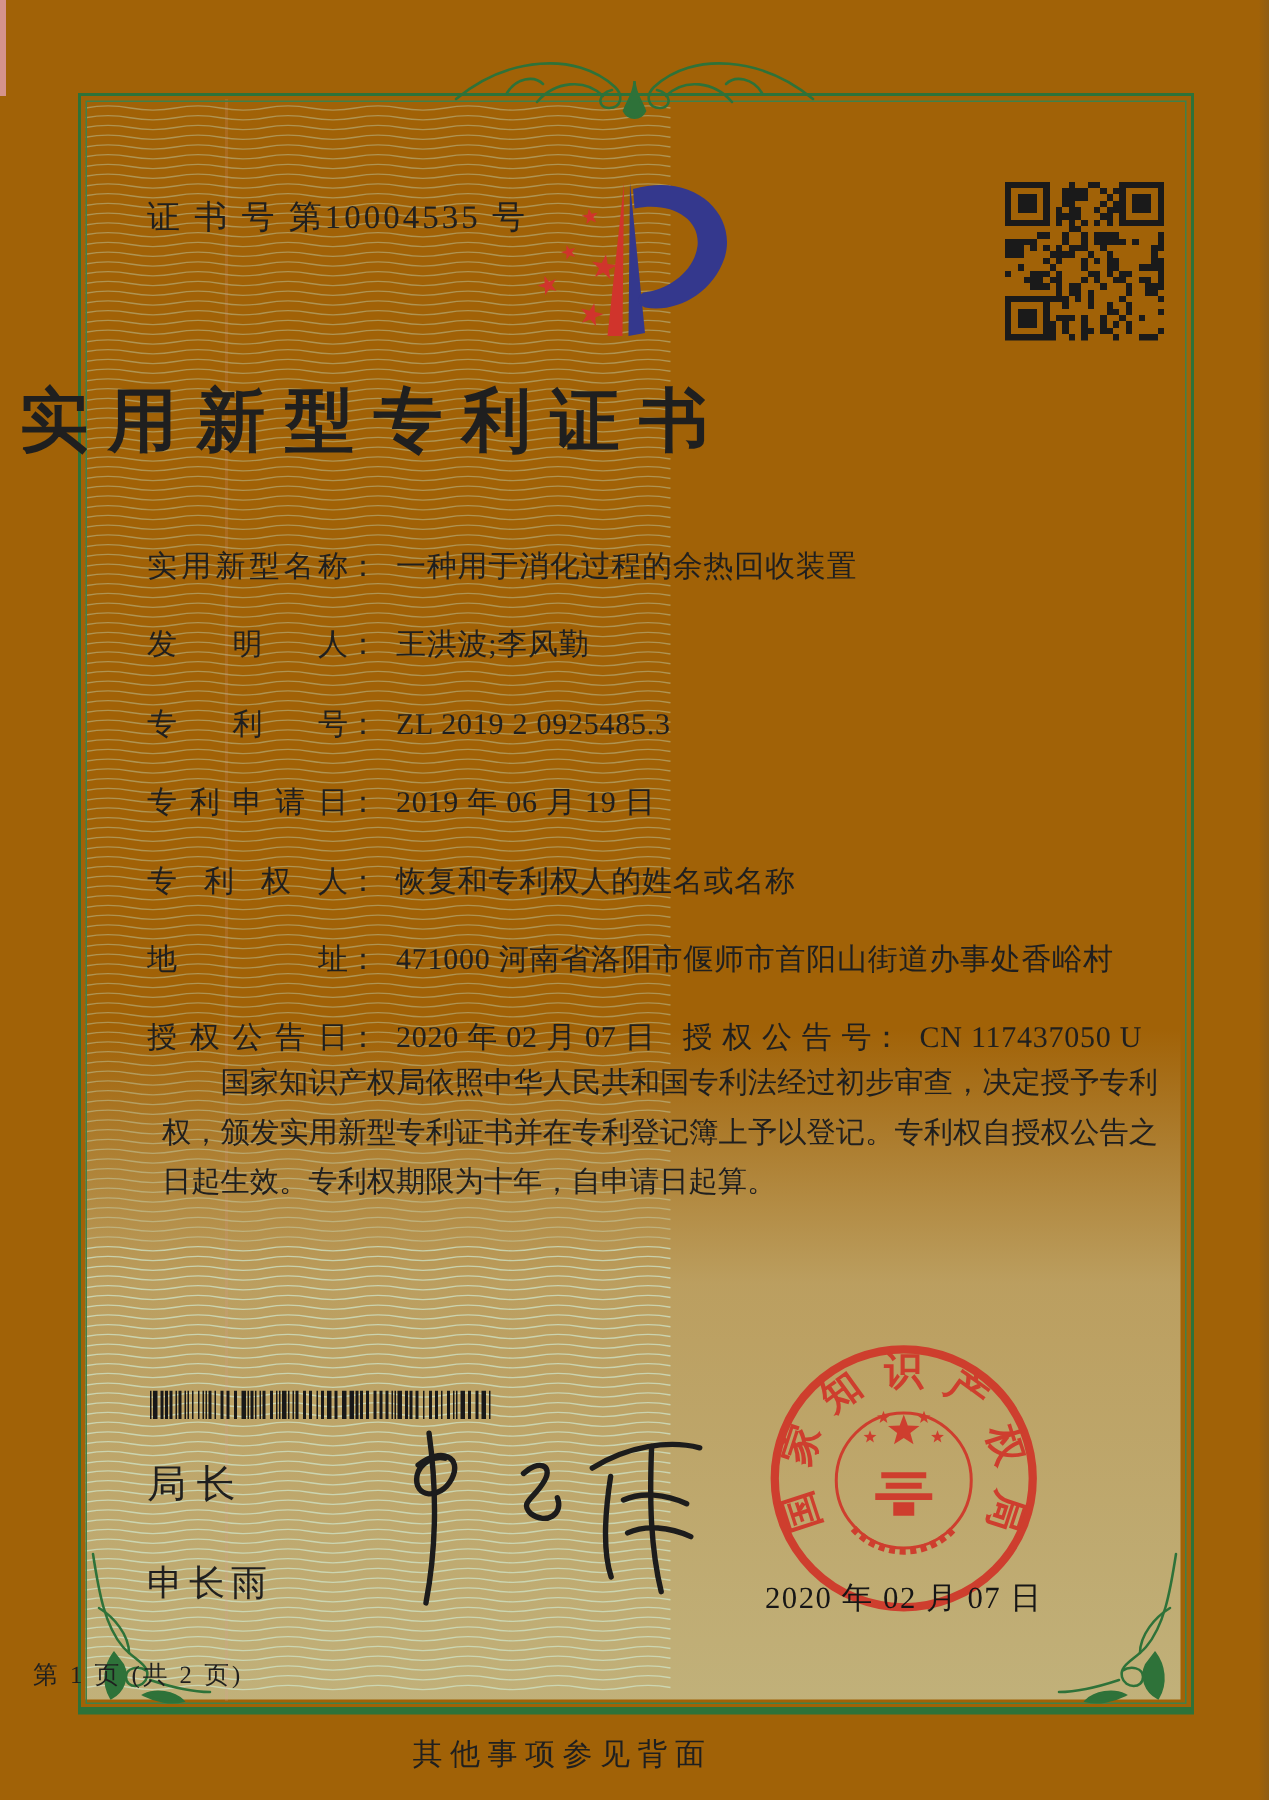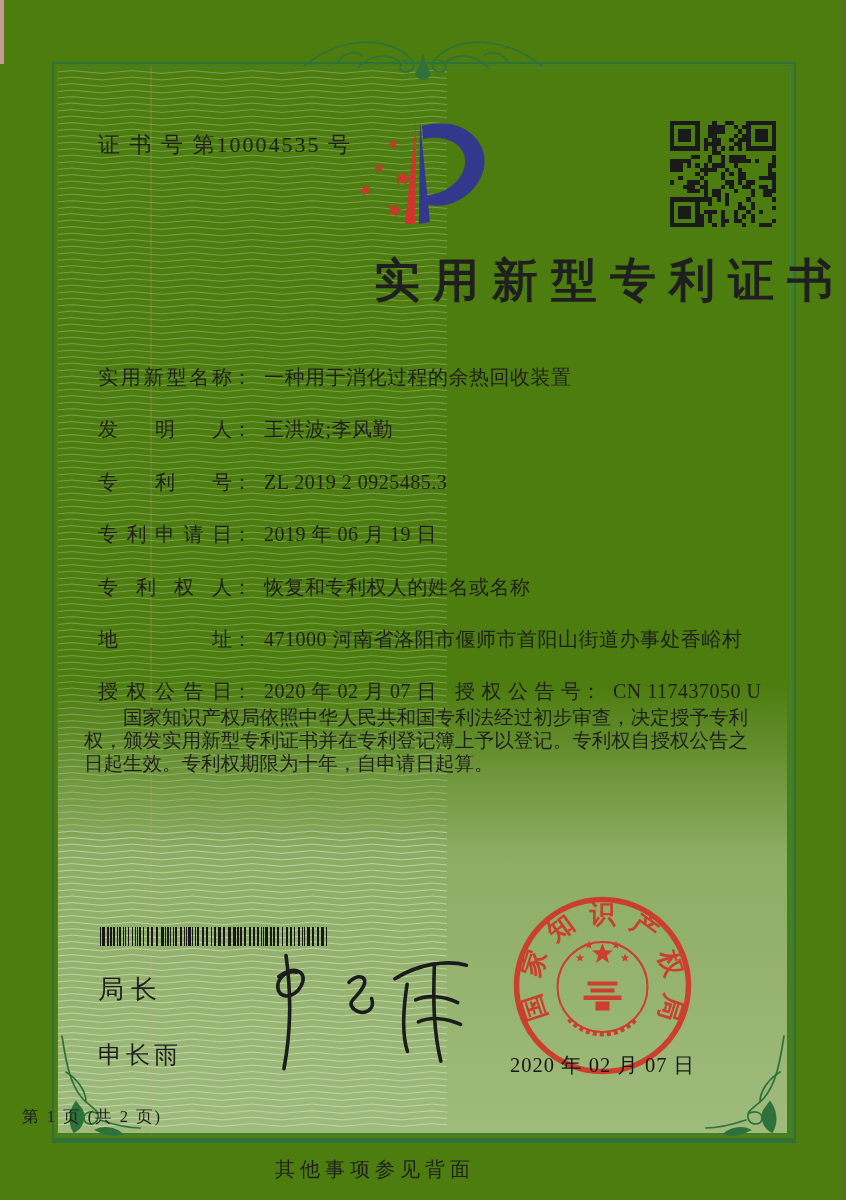--- a/index.html
+++ b/index.html
@@ -1,47 +1,47 @@
 <!DOCTYPE html>
 <html><head>
 <meta charset="utf-8">
 <style>
   html,body{margin:0;padding:0;background:#e9e4d2;}
-  .page{position:relative;width:846px;height:1200px;background:#4d7c0f;
+  .page{position:relative;width:846px;height:1200px;background:#a16207;
         font-family:"Liberation Serif","DejaVu Serif",serif;color:#1f1f1f;overflow:hidden;}
   
   .frame-outer{position:absolute;left:52px;top:62px;width:740px;height:1074px;
         border:2.5px solid #2e7239;border-bottom:5px solid #2e7239;z-index:1;}
   .frame-inner{position:absolute;left:3px;top:3px;right:3px;bottom:2px;border:1px solid #3f814a;}
   .waves{position:absolute;left:57px;top:67px;z-index:0;}
   .tint{position:absolute;left:57px;top:67px;width:730px;height:1066px;z-index:0;
         background:linear-gradient(180deg,rgba(226,237,211,0) 0%,rgba(226,237,211,0) 58%,
         rgba(219,232,203,.45) 74%,rgba(214,229,198,.6) 100%);}
   .crease{position:absolute;left:150px;top:66px;width:2px;height:1068px;background:rgba(224,158,158,.16);z-index:1;}
   .edge-shadow{position:absolute;right:0;top:0;width:7px;height:1200px;
         background:linear-gradient(270deg,rgba(90,80,60,.25),rgba(90,80,60,0));z-index:6;}
   .pink-sliver{position:absolute;left:0;top:0;width:4px;height:64px;background:#e2a0ae;opacity:.8;z-index:6;}
 
   .flourish{position:absolute;z-index:2;}
   .cert-no{position:absolute;left:98px;top:130px;font-size:22px;letter-spacing:2px;z-index:2;}
   .logo{position:absolute;left:342px;top:110px;z-index:2;}
   .qr{position:absolute;left:670px;top:121px;z-index:2;}
-  .title{position:absolute;left:0;width:846px;top:250px;text-align:right;font-size:46px;
+  .title{position:absolute;left:0;width:846px;top:250px;text-align:left;font-size:46px;
         font-weight:bold;letter-spacing:13px;text-indent:13px;z-index:2;}
 
   .fields{position:absolute;left:98px;top:364px;width:660px;z-index:2;font-size:20px;}
   .frow{position:relative;height:52.4px;white-space:nowrap;}
   .flabel{display:inline-flex;justify-content:space-between;width:134px;vertical-align:top;}
   .fcolon{display:inline-block;}
   .fvalue{display:inline-block;margin-left:7px;letter-spacing:.5px;}
   .pair2{position:absolute;left:357px;top:0;}
   .pair2 .flabel{width:126px;}
 
-  .paras{position:absolute;left:84px;top:706px;width:664px;z-index:2;
-        font-size:19.5px;line-height:23px;text-align:justify;}
+  .paras{position:absolute;left:108px;top:706px;width:664px;z-index:2;
+        font-size:19.5px;line-height:33px;text-align:justify;}
   .paras p{margin:0;text-indent:2em;}
 
   .barcode{position:absolute;left:100px;top:927px;z-index:2;}
   .director-label{position:absolute;left:98px;top:972px;font-size:26px;letter-spacing:7px;z-index:3;}
   .director-name{position:absolute;left:98px;top:1039px;font-size:24px;letter-spacing:4px;z-index:3;}
   .signature{position:absolute;left:238px;top:950px;z-index:3;transform:rotate(-2deg);}
   .seal{position:absolute;left:505px;top:888px;z-index:3;opacity:.95;}
   .seal-date{position:absolute;left:505px;top:1051px;width:195px;text-align:center;
         font-size:20.5px;letter-spacing:1px;color:#161616;z-index:4;}
   .footer-page{position:absolute;left:0;width:846px;top:1106px;text-align:left;

